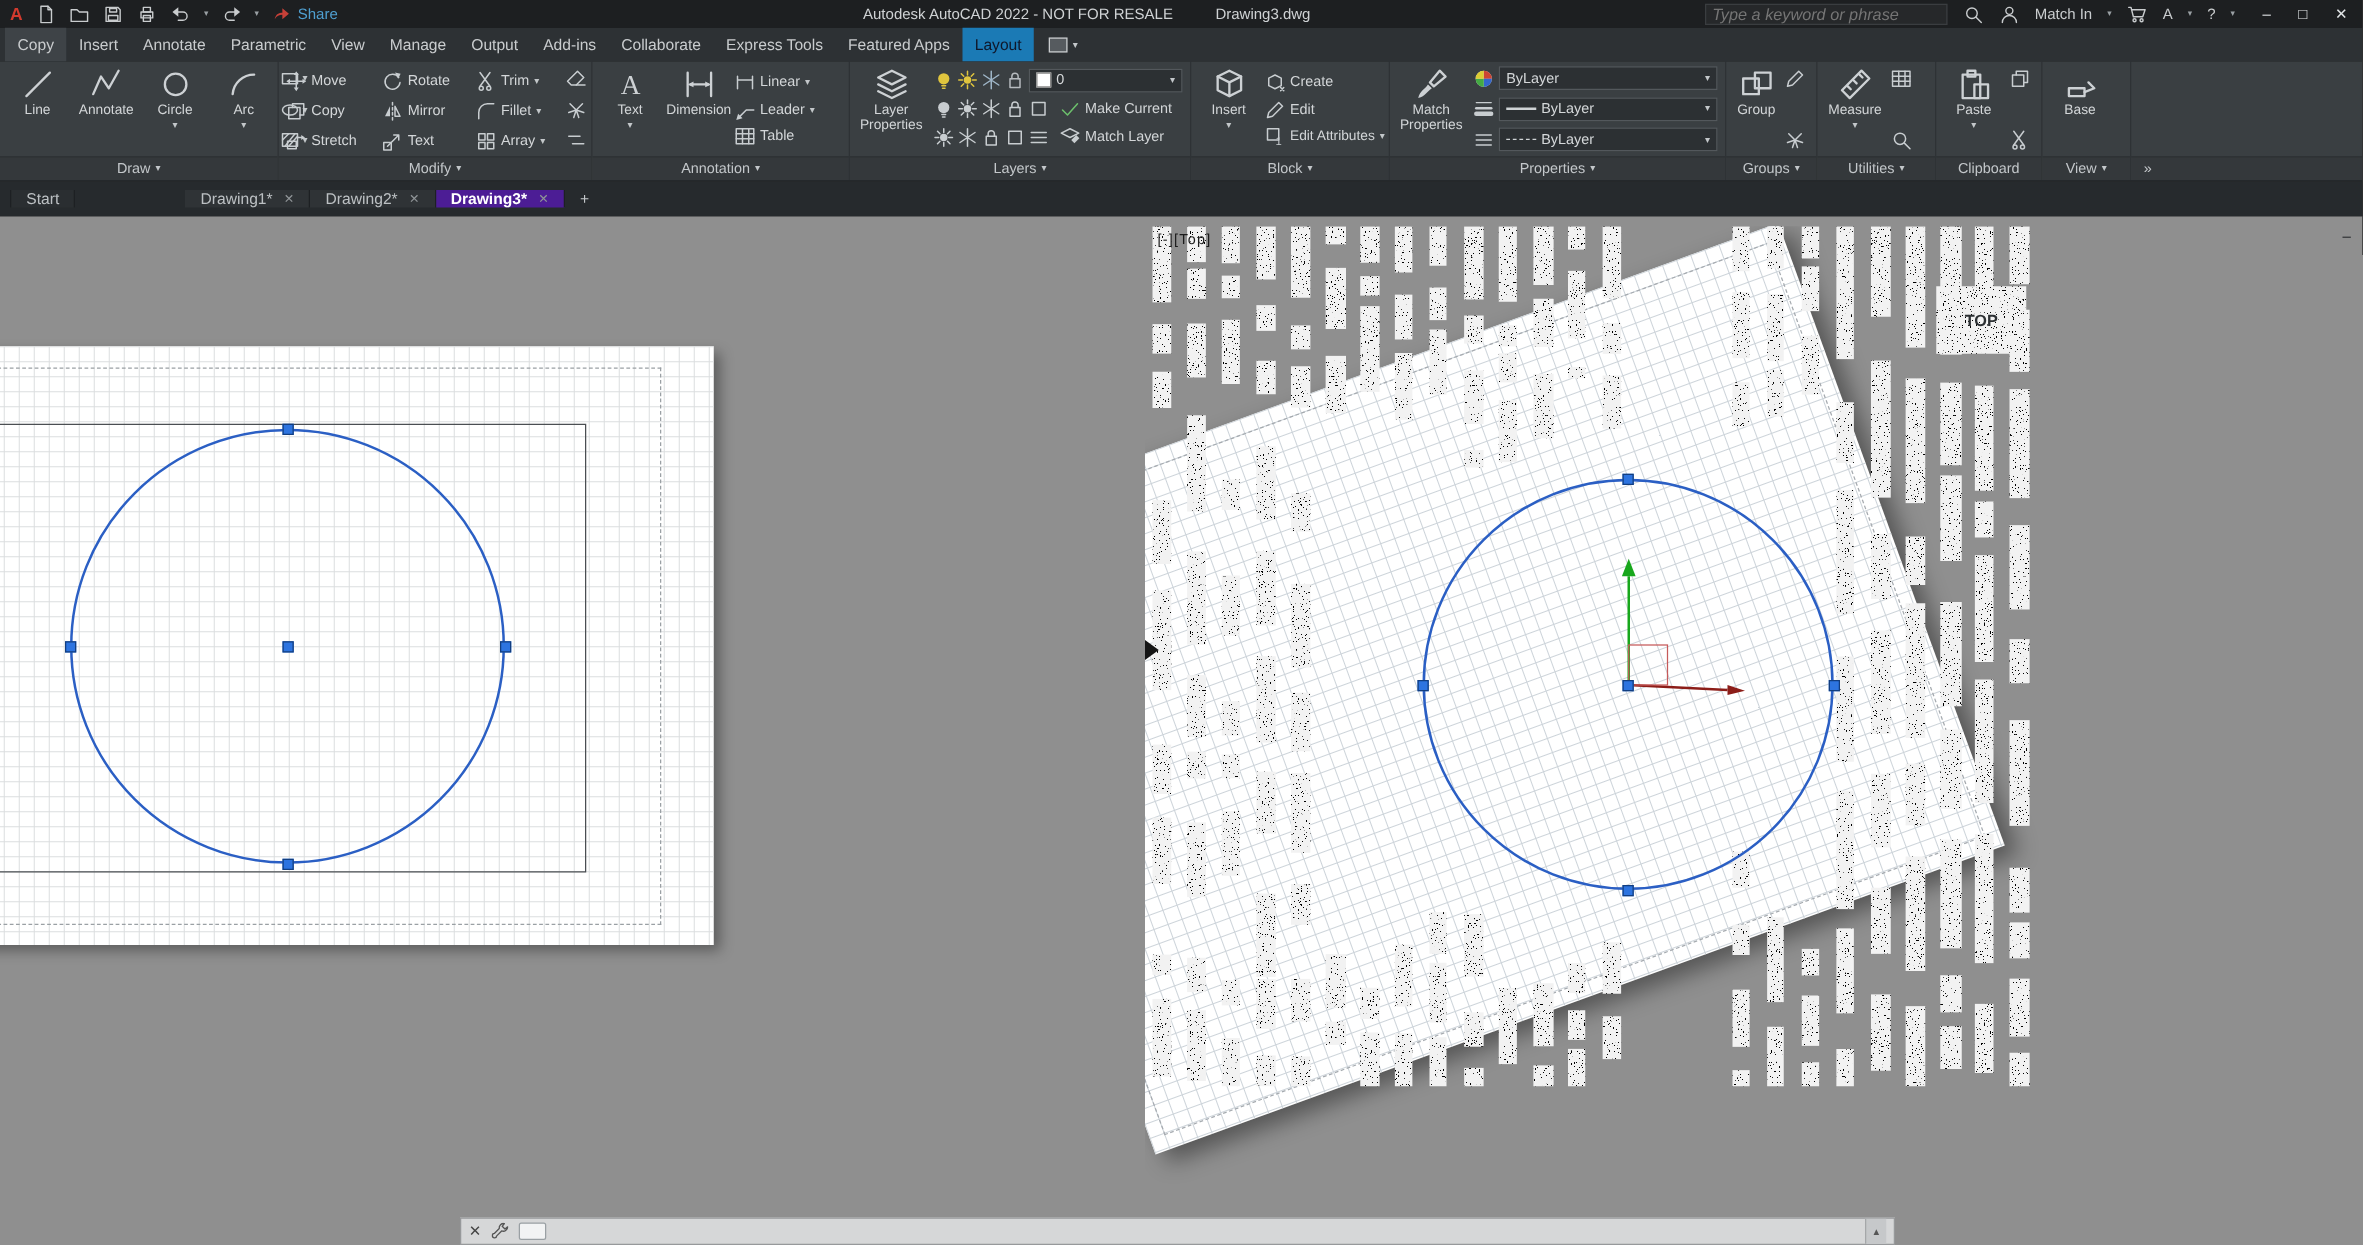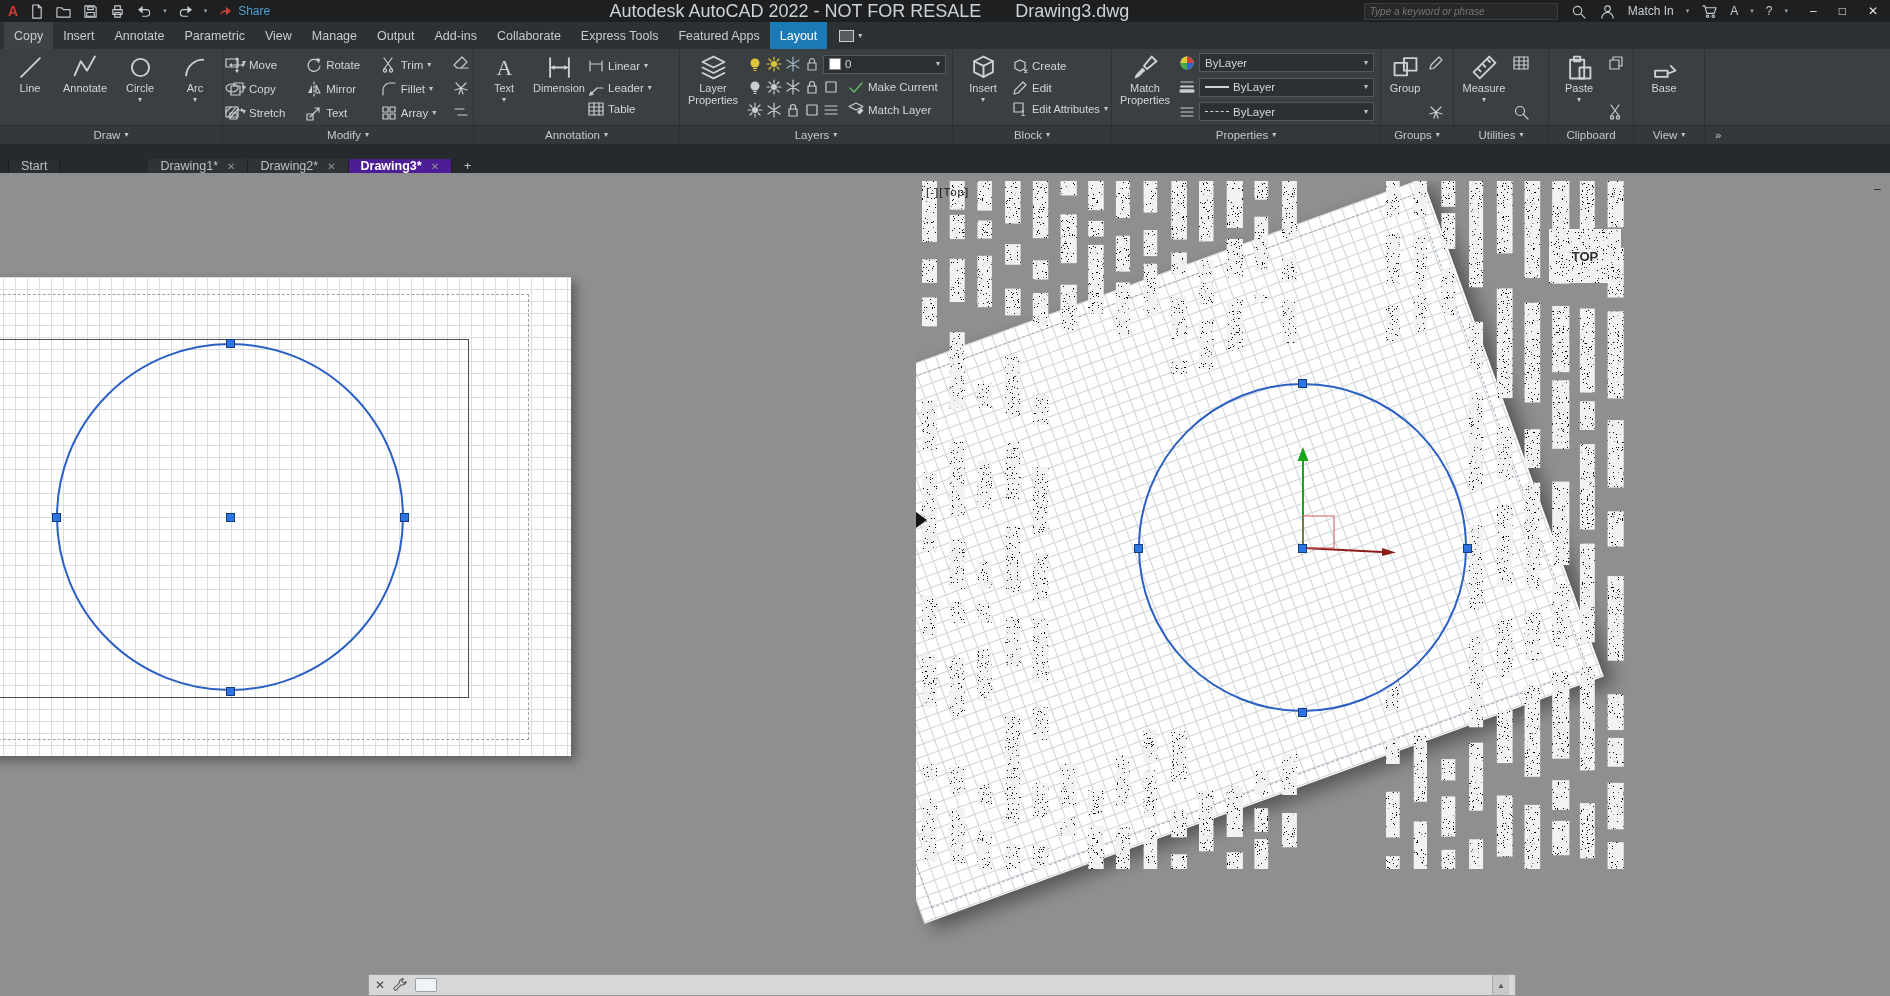--- a/index.html
+++ b/index.html
@@ -8,33 +8,33 @@
   
   .titlebar{position:absolute;left:0;top:0;width:100%;height:22px;background:#1d1f21;
             display:flex;align-items:center;padding:0 8px;gap:10px;box-sizing:border-box;z-index:20;}
   .applogo{color:#d23a2e;font-weight:bold;font-size:14px;line-height:1;}
   .tb-icon{width:17px;height:15px;color:#c9ccce;flex:none;}
   .tb-chv{font-size:7px;color:#9aa0a4;}
   .share-wrap{display:flex;align-items:center;gap:5px;}
   .share-icon{width:16px;height:14px;color:#c64038;}
   .share-label{color:#4f9fd0;font-size:12px;}
   .tb-title{position:absolute;left:46%;transform:translateX(-50%);display:flex;gap:34px;
-            font-size:18px;color:#cfd2d4;white-space:nowrap;}
+            font-size:12px;color:#cfd2d4;white-space:nowrap;}
   .tb-right{margin-left:auto;display:flex;align-items:center;gap:12px;}
   .searchbox{width:182px;height:15px;background:#26282a;border:1px solid #3a3d40;color:#9aa0a4;
-             font-style:italic;font-size:10px;padding:0 5px;font-family:"Liberation Sans",sans-serif;}
+             font-style:italic;font-size:13px;padding:0 5px;font-family:"Liberation Sans",sans-serif;}
   .tb-txt{color:#c9ccce;font-size:12px;white-space:nowrap;}
   .tb-win{display:flex;gap:22px;color:#e2e5e7;font-size:12px;margin-left:10px;margin-right:4px;}
   
   .ribbontabs{position:absolute;left:0;top:22px;width:100%;height:27px;background:#2d3134;
               display:flex;align-items:stretch;padding-left:4px;box-sizing:border-box;
               font-size:12.5px;color:#c9ccce;z-index:19;}
   .rtab{display:flex;align-items:center;padding:0 10px;cursor:default;white-space:nowrap;}
   .rtab.home{background:#3e4347;}
-  .rtab.layout{background:#1b7ab5;color:#ffffff;}
+  .rtab.layout{background:#1b7ab5;color:#0f172a;}
   .ribbon-toggle{display:flex;align-items:center;gap:4px;margin-left:12px;color:#c9ccce;}
   .rt-box{width:13px;height:10px;border:1px solid #c9ccce;background:#565b5f;}
   
   .ribbon{position:absolute;left:0;top:49px;width:100%;height:96px;background:#3a3f42;
           display:flex;border-bottom:1px solid #24282b;box-sizing:border-box;z-index:18;}
   .panel{display:flex;flex-direction:column;box-sizing:border-box;flex:none;}
   .pbody{flex:1;display:flex;align-items:stretch;padding:3px 4px 0;gap:3px;min-height:0;}
   .plabel{height:18px;background:#34383b;border-top:1px solid #2c3033;display:flex;align-items:center;
           justify-content:center;gap:4px;font-size:11.5px;color:#c3c7ca;}
   .pdiv{width:1px;background:#2e3235;flex:none;}
@@ -57,21 +57,21 @@
   .drop .chv{margin-left:auto;}
   .ldrop{flex:1;}
   .chipsq{width:10px;height:10px;background:#fff;border:1px solid #888;flex:none;}
   .lw-line{width:24px;height:0;border-top:2px solid #cfd3d6;flex:none;}
   .prop-col{display:flex;flex-direction:column;justify-content:space-between;flex:1;padding:1px 2px 4px;}
   .prow{display:flex;align-items:center;gap:4px;}
   .prow .drop{flex:1;}
   .panel.fill{flex:1;}
   
   .doctabs{position:absolute;left:0;top:145px;width:100%;height:28px;background:#262a2d;display:flex;
-           align-items:flex-end;padding-left:8px;box-sizing:border-box;font-size:12.5px;z-index:17;}
+           align-items:center;padding-left:8px;box-sizing:border-box;font-size:12.5px;z-index:17;}
   .dtab{display:flex;align-items:center;gap:9px;padding:0 12px;background:#2f3336;
         border-right:1px solid #1d2023;color:#bcc0c3;white-space:nowrap;}
   .dtab.start{margin-right:88px;background:#2a2e31;border-left:1px solid #1d2023;}
   .dtab.active{background:#4c1d95;color:#fff;font-weight:bold;}
   .tx{font-size:10px;color:#8f9497;font-weight:normal;}
   .dplus{display:flex;align-items:center;padding:0 12px;color:#c3c7ca;}
   
   .canvas{position:absolute;left:0;top:173px;width:100%;height:823px;background:#8f8f8f;overflow:hidden;}
   .paper-left{position:absolute;left:-45px;top:104px;width:616px;height:479px;background-color:#fff;
       background-image:linear-gradient(to right,#dbdddf 1px,transparent 1px),

